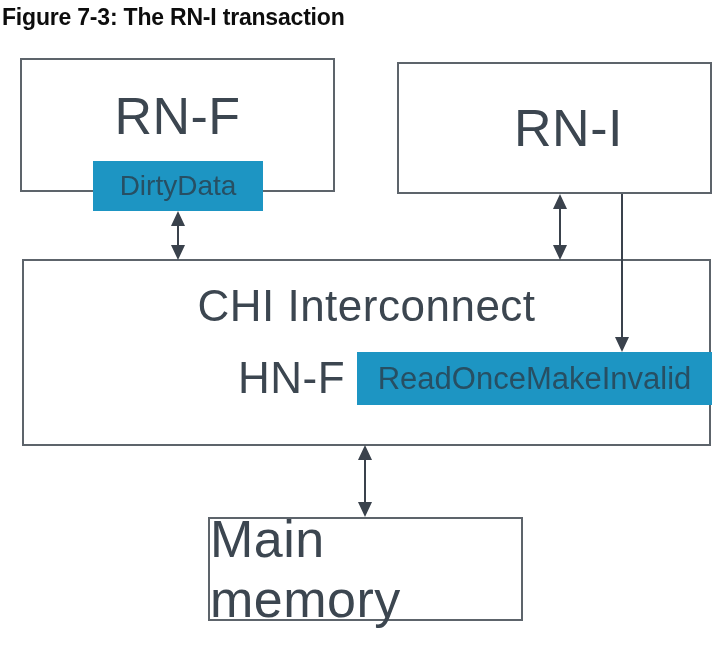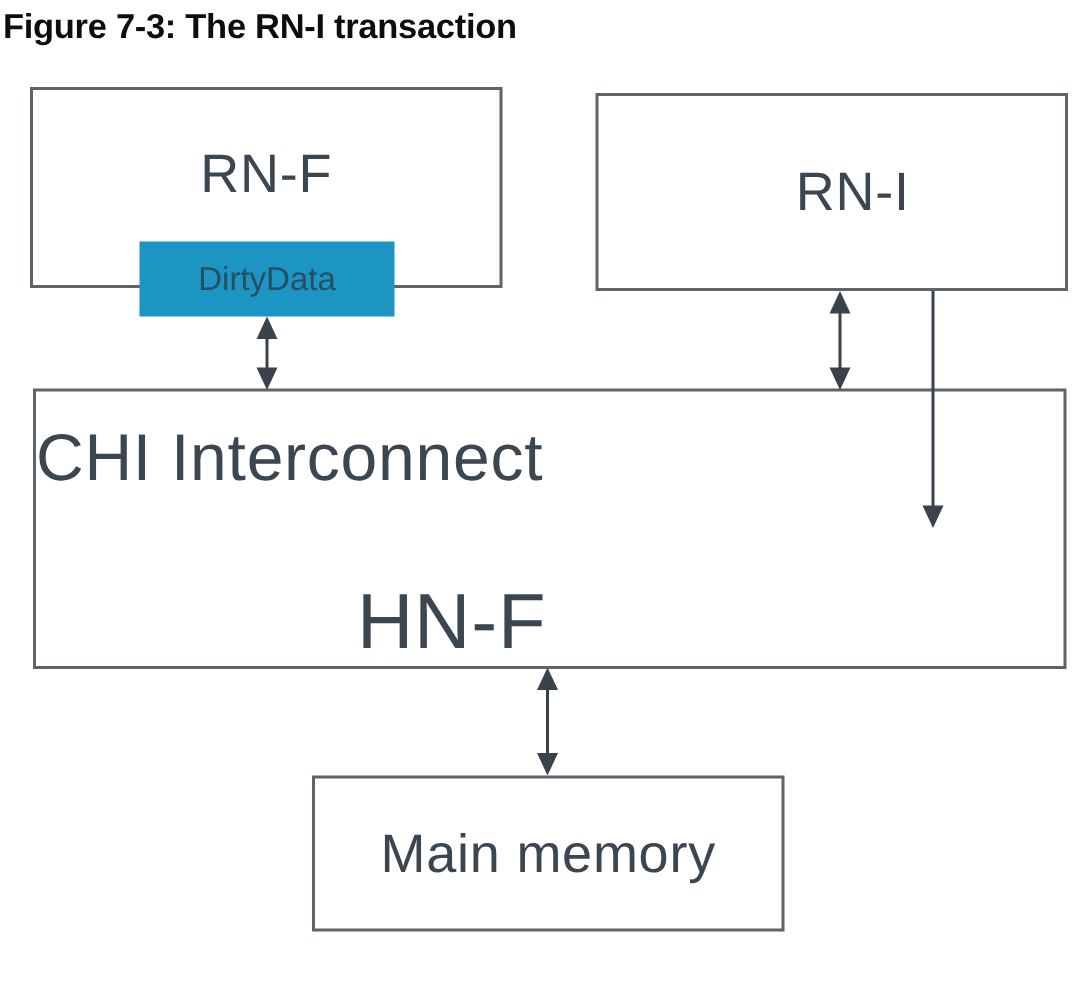--- a/index.html
+++ b/index.html
@@ -29,42 +29,42 @@
     text-align:right;
   }
   .node{
     position:absolute;
     border:2px solid var(--border);
     background:#ffffff;
     display:flex;align-items:center;justify-content:center;
     color:var(--node-text);
   }
   .node-label{
-    font-size:36px;color:var(--node-text);letter-spacing:0.5px;
+    font-size:52px;color:var(--node-text);letter-spacing:0.5px;
   }
   .rnf{left:20px;top:58px;width:315px;height:134px;}
   .rnf .node-label{margin-top:-18px;}
   .rni{left:397px;top:62px;width:315px;height:132px;padding-left:28px;}
   .chi{left:22px;top:259px;width:689px;height:187px;display:block;}
   .chi-title{
     position:absolute;left:0;right:0;top:20px;
-    font-size:44px;color:var(--node-text);
+    text-align:center;font-size:44px;color:var(--node-text);
     letter-spacing:0.5px;
   }
   .hnf-label{
     position:absolute;left:214px;top:92px;
-    font-size:52px;color:var(--node-text);letter-spacing:0.5px;margin-top:32px;
+    font-size:44px;color:var(--node-text);letter-spacing:0.5px;
   }
   .mainmem{left:208px;top:517px;width:315px;height:104px;}
   .msg{
     position:absolute;
     background:var(--msg-bg);
     color:var(--msg-text);
     display:flex;align-items:center;justify-content:center;
-    font-size:22px;
+    font-size:28px;
   }
   .msg-dirtydata{left:93px;top:161px;width:170px;height:50px;}
   .msg-romi{left:357px;top:352px;width:355px;height:53px;font-size:31px;}
   .connector-layer{
     position:absolute;left:0;top:0;width:720px;height:655px;
     pointer-events:none;
   }
   .connector-layer line{stroke:var(--arrow);stroke-width:2px;}
   .connector-layer path.head{fill:var(--arrow);}
   .watermark{
@@ -88,20 +88,21 @@
     <span class="node-label">RN-I</span>
   </div>
 
   <div class="msg msg-dirtydata">DirtyData</div>
 
   <div class="node chi">
     <div class="chi-title">CHI Interconnect</div>
     <div class="hnf-label">HN-F</div>
   </div>
 
+  <div class="msg msg-romi">ReadOnceMakeInvalid</div>
 
   <div class="node mainmem">
     <span class="node-label">Main memory</span>
   </div>
 
   <svg class="connector-layer" width="720" height="655" viewBox="0 0 720 655" aria-hidden="true">
 
     <g>
       <line x1="178" y1="222" x2="178" y2="250"></line>
       <path class="head" d="M178 211 L171 226 L185 226 Z"></path>

